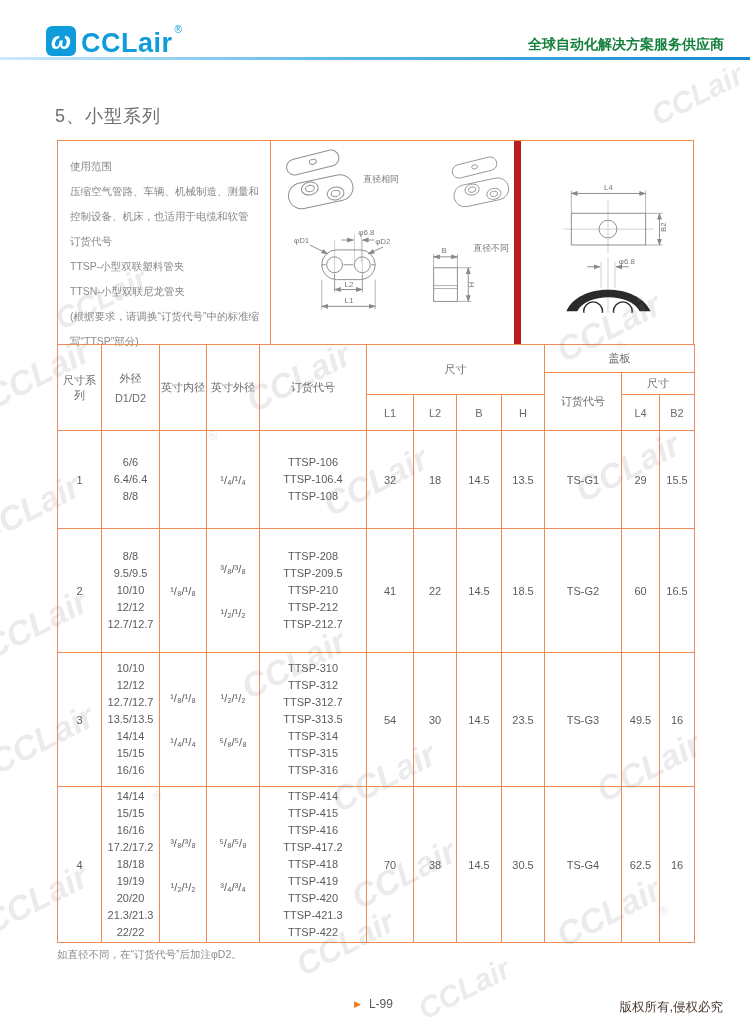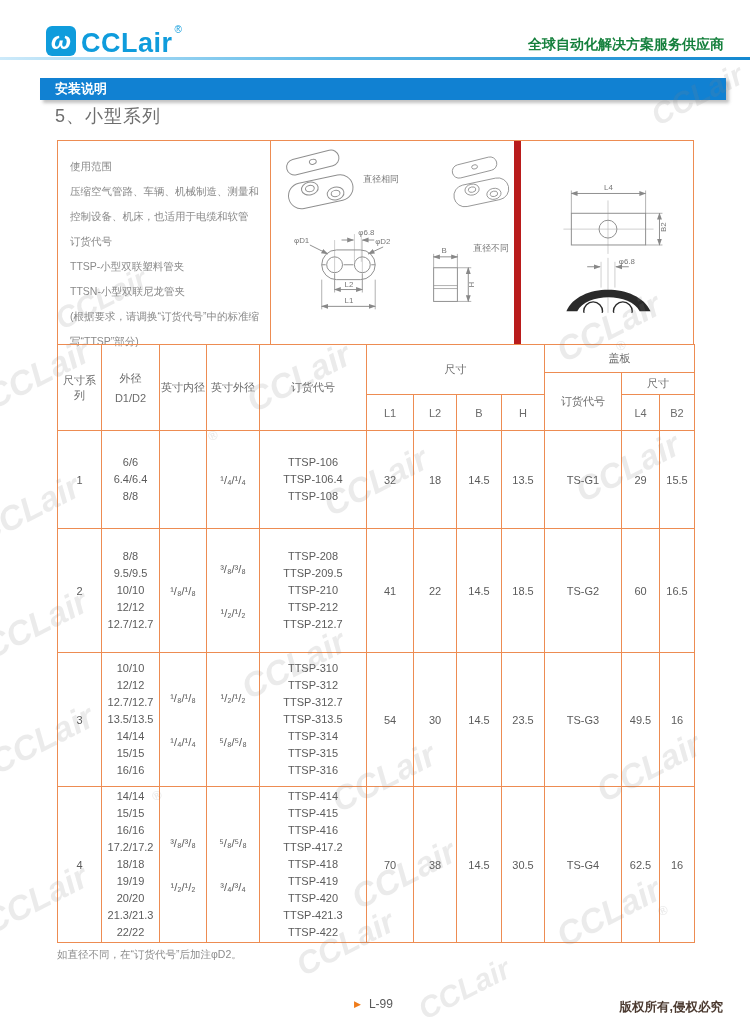--- a/index.html
+++ b/index.html
@@ -53,21 +53,21 @@
   .pre { white-space:pre-line; line-height:17px; font-size:10.5px; color:#4f4f4f; }
   .inch { white-space:pre-line; line-height:44px; font-size:10px; color:#4f4f4f; }
   .num  { font-size:10.5px; color:#4f4f4f; }
   .hdr2 { font-size:10px; }
   .odh  { white-space:pre-line; line-height:20px; font-size:10.5px; }
 
   
   .footnote { position:absolute; left:57px; top:948px; font-size:10.5px; color:#8c8c8c; }
   .pageno { position:absolute; left:354px; top:997px; font-size:12px; color:#595959; display:flex; align-items:center; }
   .pageno .tri { color:#ef7b1a; font-size:9px; margin-right:8px; }
-  .copyright { position:absolute; right:27px; top:999px; font-size:12.5px; font-weight:bold; color:#4b3a30; }
+  .copyright { position:absolute; right:27px; top:999px; font-size:12.5px; font-weight:normal; color:#4b3a30; }
 
   
   .wm-layer { position:absolute; left:0; top:0; width:100%; height:100%; pointer-events:none; z-index:5; }
   .wm {
     position:absolute; font-weight:bold; font-style:italic; color:rgba(130,130,130,0.16);
     transform:rotate(-27deg); white-space:nowrap;
   }
   svg text { font-family:"Liberation Sans", sans-serif; }
 </style>
 </head>
@@ -78,23 +78,20 @@
   <div class="logo">
     <div class="logo-mark">
         <span>ω</span>
       </div>
     <span class="logo-text">CCLair</span>
     <span class="logo-reg">®</span>
   </div>
   <div class="tagline">全球自动化解决方案服务供应商</div>
   <div class="blue-rule"></div>
 
-  <div class="banner">
-    <span>安装说明</span>
-  </div>
   <div class="title">5、小型系列</div>
 
   <div class="intro-box">
     <div class="intro-cell intro-text">使用范围
 压缩空气管路、车辆、机械制造、测量和控制设备、机床，也适用于电缆和软管
 订货代号
 TTSP-小型双联塑料管夹
 TTSN-小型双联尼龙管夹
 (根据要求，请调换“订货代号”中的标准缩写“TTSP”部分)</div>
 

